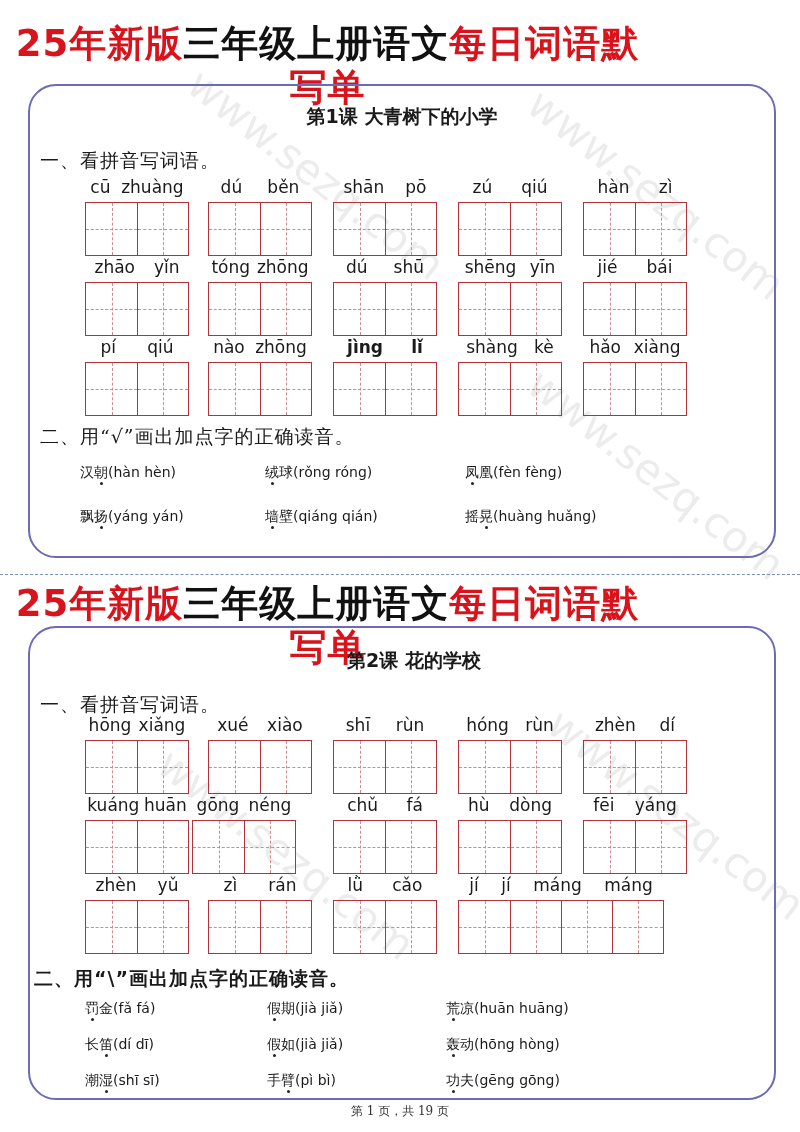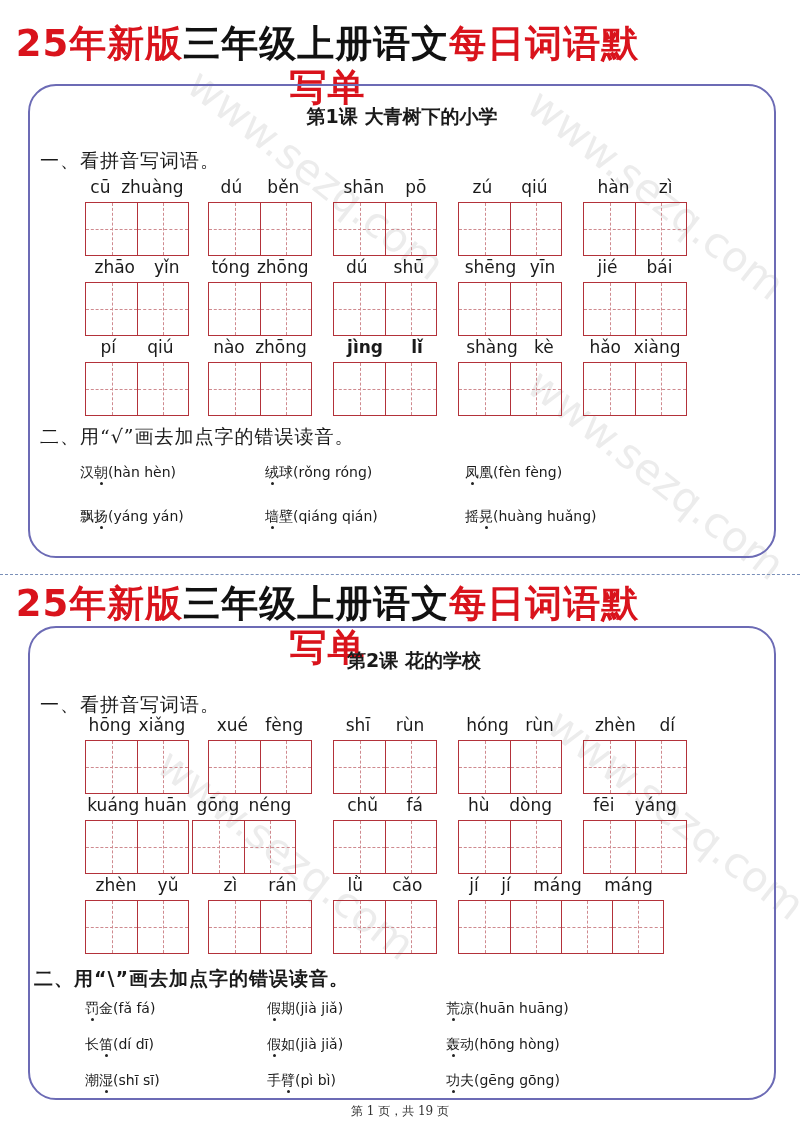--- a/index.html
+++ b/index.html
@@ -233,21 +233,21 @@
         <div class="pinyin">
           <span>hǎo</span>
           <span>xiàng</span>
         </div>
         <div class="cells">
           <div class="cell"></div>
           <div class="cell"></div>
         </div>
       </div>
     </div>
-  <div class="section-title" style="top:338px;">二、用“√”画去加点字的错误读音。</div>
+  <div class="section-title" style="top:338px;">二、用“√”画出加点字的正确读音。</div>
   <div id="items-0">
       <div class="item" style="left: 50px; top: 378px;"><span>汉</span><span class="dotted">朝</span><span></span><span>(hàn  hèn)</span></div>
       <div class="item" style="left: 235px; top: 378px;"><span></span><span class="dotted">绒</span><span>球</span><span>(rǒng   róng)</span></div>
       <div class="item" style="left: 435px; top: 378px;"><span></span><span class="dotted">凤</span><span>凰</span><span>(fèn  fèng)</span></div>
       <div class="item" style="left: 50px; top: 422px;"><span>飘</span><span class="dotted">扬</span><span></span><span>(yáng   yán)</span></div>
       <div class="item" style="left: 235px; top: 422px;"><span></span><span class="dotted">墙</span><span>壁</span><span>(qiáng   qián)</span></div>
       <div class="item" style="left: 435px; top: 422px;"><span>摇</span><span class="dotted">晃</span><span></span><span>(huàng   huǎng)</span></div>
     </div>
 </div>
 
@@ -267,21 +267,21 @@
           <span>xiǎng</span>
         </div>
         <div class="cells">
           <div class="cell"></div>
           <div class="cell"></div>
         </div>
       </div>
       <div class="group" style="left: 178px; top: 112px;">
         <div class="pinyin">
           <span>xué</span>
-          <span>fèng</span>
+          <span>xiào</span>
         </div>
         <div class="cells">
           <div class="cell"></div>
           <div class="cell"></div>
         </div>
       </div>
       <div class="group" style="left: 303px; top: 112px;">
         <div class="pinyin">
           <span>shī</span>
           <span>rùn</span>
@@ -399,21 +399,21 @@
           <span>máng</span>
         </div>
         <div class="cells">
           <div class="cell"></div>
           <div class="cell"></div>
           <div class="cell"></div>
           <div class="cell"></div>
         </div>
       </div>
     </div>
-  <div class="section-title bold" style="top:338px;left:4px;">二、用“\”画去加点字的错误读音。</div>
+  <div class="section-title bold" style="top:338px;left:4px;">二、用“\”画出加点字的正确读音。</div>
   <div id="items-1">
       <div class="item" style="left: 55px; top: 372px;"><span></span><span class="dotted">罚</span><span>金</span><span>(fǎ   fá)</span></div>
       <div class="item" style="left: 237px; top: 372px;"><span></span><span class="dotted">假</span><span>期</span><span>(jià   jiǎ)</span></div>
       <div class="item" style="left: 416px; top: 372px;"><span></span><span class="dotted">荒</span><span>凉</span><span>(huān   huāng)</span></div>
       <div class="item" style="left: 55px; top: 408px;"><span>长</span><span class="dotted">笛</span><span></span><span>(dí   dī)</span></div>
       <div class="item" style="left: 237px; top: 408px;"><span></span><span class="dotted">假</span><span>如</span><span>(jià   jiǎ)</span></div>
       <div class="item" style="left: 416px; top: 408px;"><span></span><span class="dotted">轰</span><span>动</span><span>(hōng   hòng)</span></div>
       <div class="item" style="left: 55px; top: 444px;"><span>潮</span><span class="dotted">湿</span><span></span><span>(shī   sī)</span></div>
       <div class="item" style="left: 237px; top: 444px;"><span>手</span><span class="dotted">臂</span><span></span><span>(pì   bì)</span></div>
       <div class="item" style="left: 416px; top: 444px;"><span></span><span class="dotted">功</span><span>夫</span><span>(gēng  gōng)</span></div>

